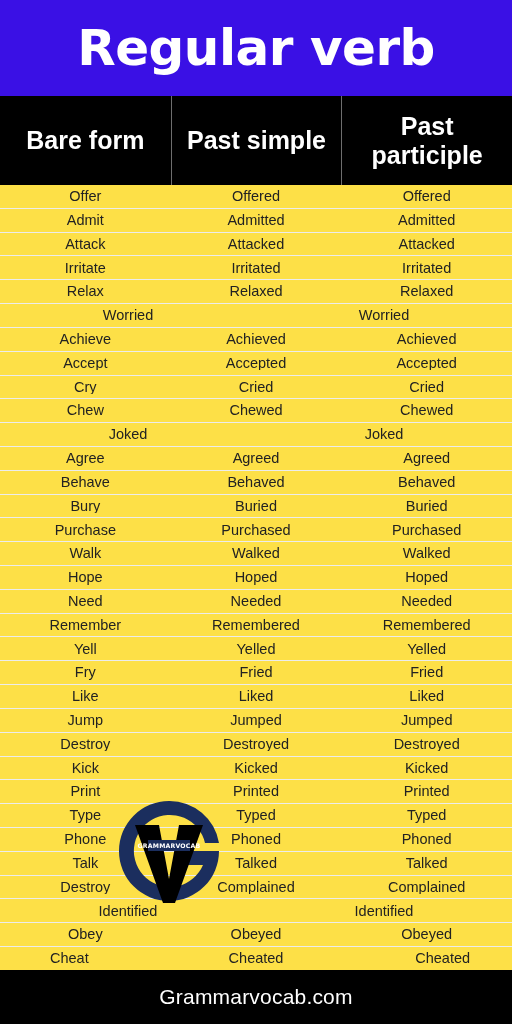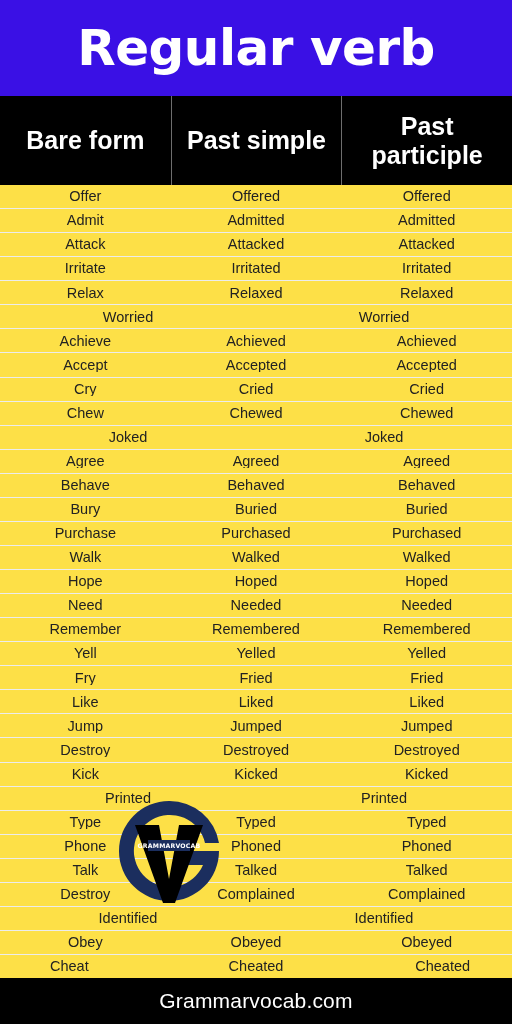--- a/index.html
+++ b/index.html
@@ -105,21 +105,21 @@
     left: 113px;
     top: 795px;
     width: 112px;
     height: 112px;
     z-index: 5;
     pointer-events: none;
   }
 
   
   .footer {
-    height: 46px;
+    height: 54px;
     background: #000000;
     display: flex;
     align-items: center;
     justify-content: center;
     flex: 0 0 auto;
     position: relative;
     z-index: 6;
   }
   .footer-text {
     color: #ffffff;
@@ -260,20 +260,21 @@
         <div class="cell">Destroy</div>
         <div class="cell">Destroyed</div>
         <div class="cell">Destroyed</div>
       </div>
       <div class="row">
         <div class="cell">Kick</div>
         <div class="cell">Kicked</div>
         <div class="cell">Kicked</div>
       </div>
       <div class="row">
+        <div class="cell">Print</div>
         <div class="cell">Printed</div>
         <div class="cell">Printed</div>
       </div>
       <div class="row">
         <div class="cell">Type</div>
         <div class="cell">Typed</div>
         <div class="cell">Typed</div>
       </div>
       <div class="row">
         <div class="cell">Phone</div>

